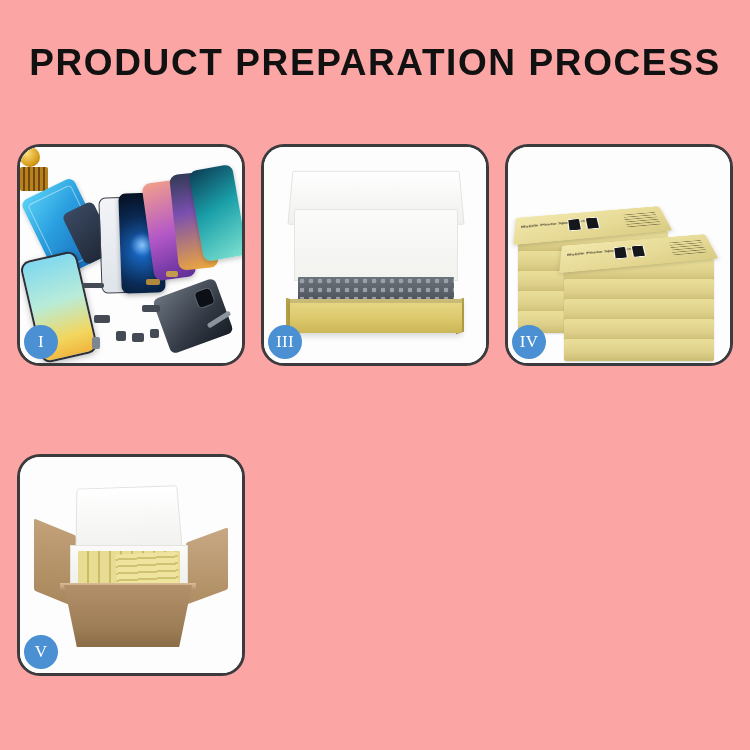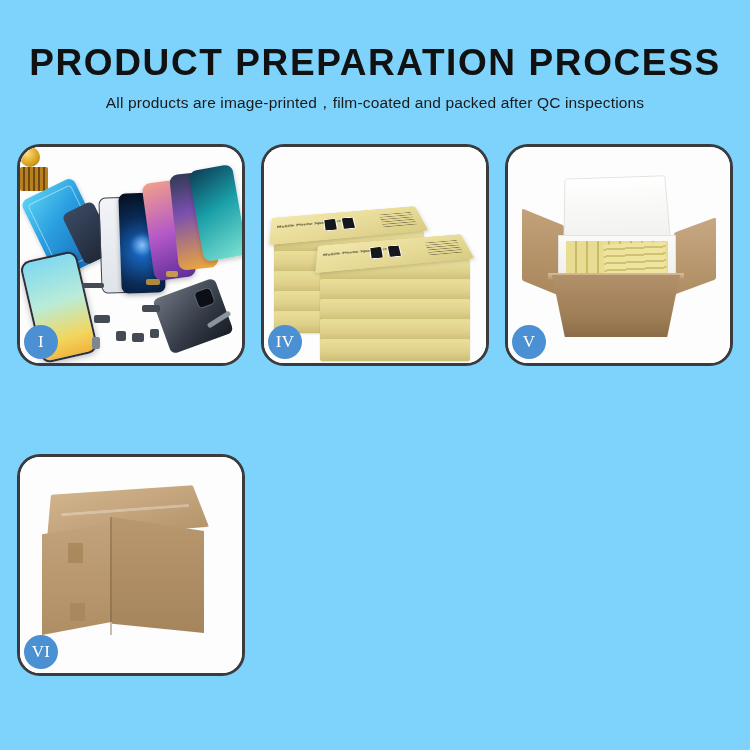--- a/index.html
+++ b/index.html
@@ -2,21 +2,21 @@
 <html><head>
 <meta charset="utf-8">
 <style>
   * { box-sizing: border-box; margin: 0; padding: 0; }
   html, body {
     width: 750px; height: 750px;
     background: #ffffff;
     font-family: "Liberation Sans", sans-serif;
     overflow: hidden;
   }
-  .page { position: relative; width: 750px; height: 750px; background: #7dd3fc; }
+  .page { position: relative; width: 750px; height: 750px; background: #fca5a5; }
 
   
   .header { position: absolute; top: 0; left: 0; width: 750px; text-align: center; }
   .title {
     margin-top: 42px;
     font-size: 37px;
     font-weight: 700;
     letter-spacing: 1.6px;
     color: #111111;
     font-family: "Liberation Sans", sans-serif;
@@ -319,21 +319,20 @@
   .p6-tapeB { position:absolute; left:50px; top:146px; width:15px; height:18px; background:#a8865c; opacity:0.8; }
   .p6-seam { position:absolute; left:90px; top:60px; width:2px; height:118px; background: rgba(90,66,38,0.35); }
 </style>
 </head>
 <body>
 
 <div class="page">
 
   <div class="header">
     <div class="title">PRODUCT PREPARATION PROCESS</div>
-    <div class="subtitle">All products are image-printed，film-coated and packed after QC inspections</div>
   </div>
 
   <div class="grid">
 
     <div class="panel">
       <div class="panel-inner">
         <div class="scene">
           <div class="ph p1-screenblue"></div>
           <div class="ph p1-dark"></div>
           <div class="ph p1-glass"></div>
@@ -354,20 +353,33 @@
           <div class="sm" style="left:130px;top:182px;width:9px;height:9px;"></div>
           <div class="sm" style="left:72px;top:190px;width:8px;height:12px;background:#7d8governance;background:#7d8792;"></div>
           <div class="sm" style="left:146px;top:124px;width:12px;height:6px;background:#c39a4e;"></div>
           <div class="sm" style="left:186px;top:170px;width:26px;height:5px;background:#8b939d;transform:rotate(-32deg);"></div>
         </div>
       </div>
       <div class="badge">I</div>
     </div>
 
 
+    <div class="panel">
+      <div class="panel-inner">
+        <div class="scene">
+          <div class="p3-lid"></div>
+          <div class="p3-foamback"></div>
+          <div class="p3-fill"></div>
+          <div class="p3-sideL"></div>
+          <div class="p3-sideR"></div>
+          <div class="p3-boxfront"></div>
+        </div>
+      </div>
+      <div class="badge">III</div>
+    </div>
 
     <div class="panel">
       <div class="panel-inner">
         <div class="scene">
           <div class="p4-stack">
             <div class="p4-box" style="left:2px; top:58px;"></div>
             <div class="p4-box" style="left:2px; top:78px;"></div>
             <div class="p4-box" style="left:2px; top:98px;"></div>
             <div class="p4-box" style="left:2px; top:118px;"></div>
             <div class="p4-box" style="left:2px; top:138px;"></div>
@@ -404,28 +416,15 @@
           <div class="p5-foam"></div>
           <div class="p5-inner"></div>
           <div class="p5-inner2"></div>
           <div class="p5-rim"></div>
           <div class="p5-front"></div>
         </div>
       </div>
       <div class="badge">V</div>
     </div>
 
-    <div class="panel">
-      <div class="panel-inner">
-        <div class="scene">
-          <div class="p6-top"></div>
-          <div class="p6-left"></div>
-          <div class="p6-right"></div>
-          <div class="p6-seam"></div>
-          <div class="p6-tapeA"></div>
-          <div class="p6-tapeB"></div>
-        </div>
-      </div>
-      <div class="badge">VI</div>
-    </div>
 
   </div>
 </div>
 
 </body></html>

